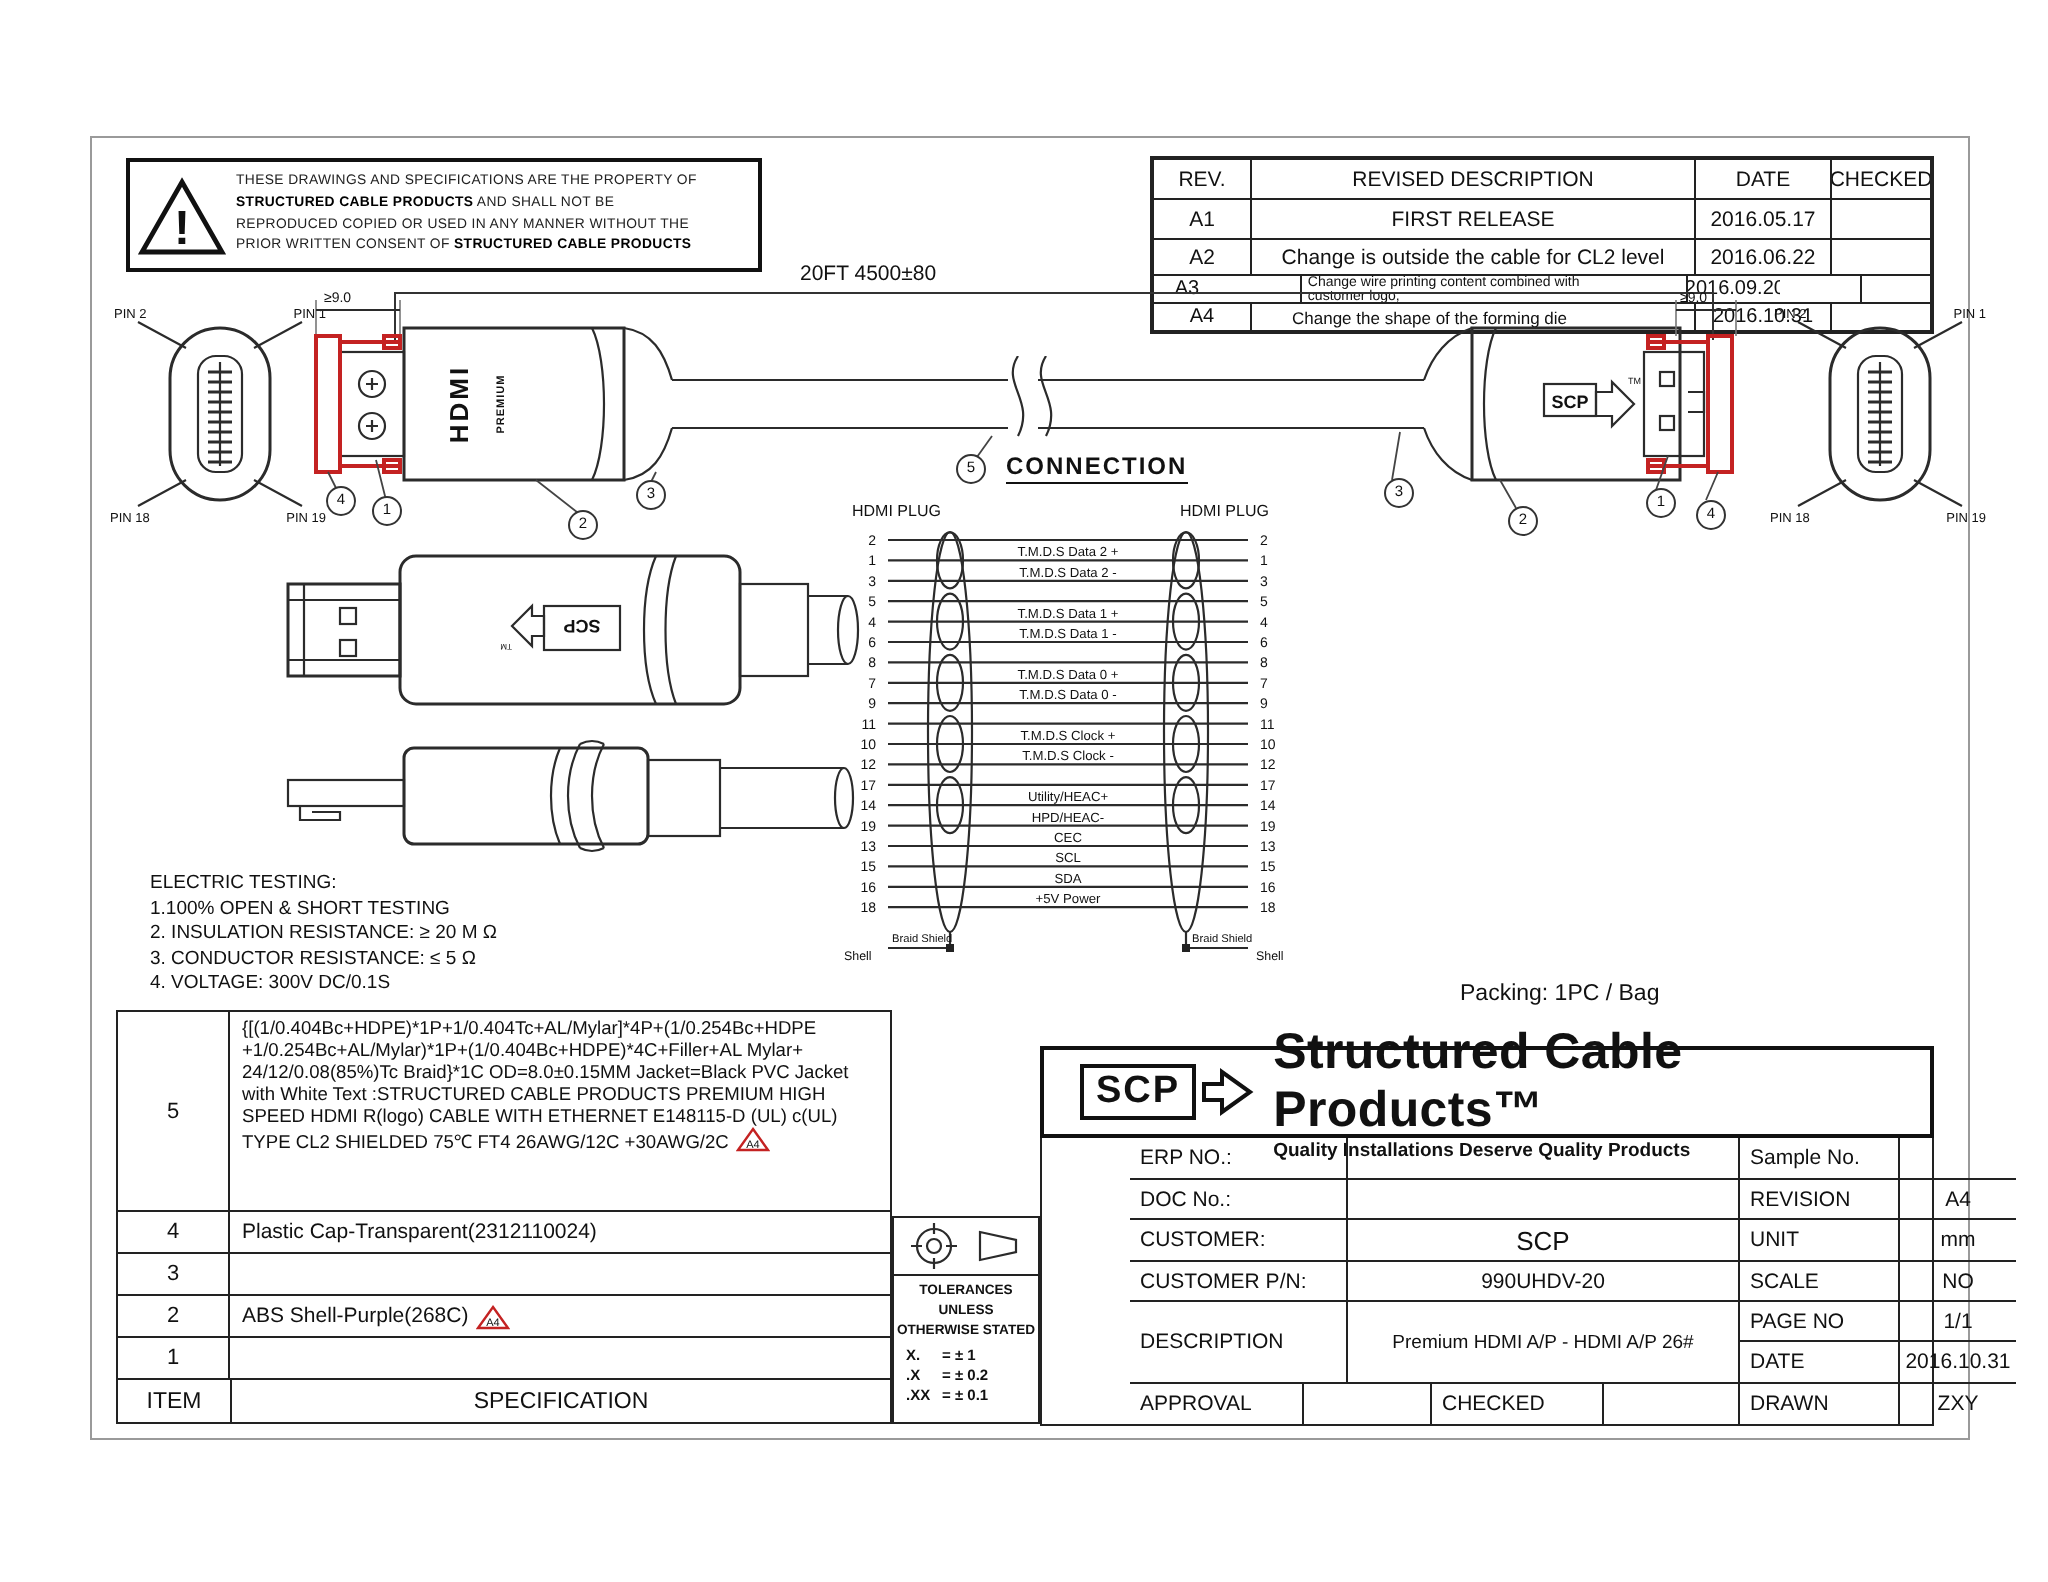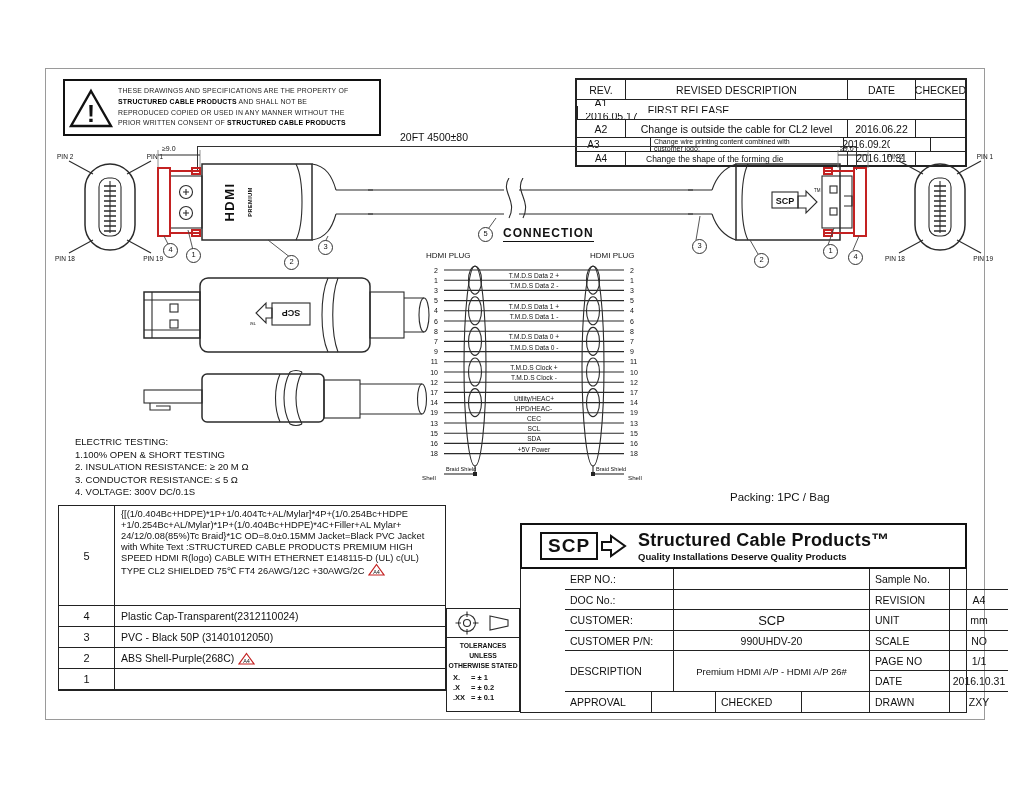--- a/index.html
+++ b/index.html
@@ -21,21 +21,21 @@
 
   
   #revision-table{left:575px;top:78px;width:392px;border:2px solid #222;box-sizing:border-box;}
   .rev-row{display:flex;border-top:1px solid #222;}
   .rev-row.hdr{border-top:none;}
   .rev-cell{border-left:1px solid #222;display:flex;align-items:center;justify-content:center;
             box-sizing:border-box;overflow:hidden;}
   .rev-cell:first-child{border-left:none;}
   .rev-rev{width:48px;}  .rev-description{width:222px;} .rev-date{width:68px;} .rev-checked{width:50px;}
   .rev-row.hdr{height:19px;font-size:10.5px;}
-  .rev-row-0{height:19px;font-size:10.5px;flex-direction:column;}
+  .rev-row-0{height:19px;font-size:10.5px;}
   .rev-row-1{height:17px;font-size:10.5px;}
   .rev-row-2{height:13px;font-size:10px;gap:40px;}
   .rev-row-2 .rev-description{font-size:7px;justify-content:flex-start;padding-left:3px;}
   .rev-row-3{height:13px;font-size:10px;}
   .rev-row-3 .rev-description{font-size:8.5px;justify-content:flex-start;padding-left:20px;}
 
   
   #dim-line{left:197px;top:146px;width:660px;border-top:1.2px solid #333;}
   .dim-ext{width:1px;background:#333;}
   #dim-label{left:400px;top:131px;font-size:10.5px;}
@@ -75,21 +75,21 @@
   #tol-note{font-size:6.8px;font-weight:bold;text-align:center;line-height:1.5;margin-top:3px;}
   .tol-row{display:flex;font-size:7.5px;font-weight:bold;padding:1px 4px 0 6px;}
   .tol-row .tl{width:18px;}
 
   
   #title-block{left:520px;top:523px;width:447px;background:#fff;}
   #tb-header{height:46px;border:2px solid #111;box-sizing:border-box;display:flex;
              align-items:center;padding-left:18px;gap:2px;}
   #scp-logo-box{border:2.5px solid #111;font-size:19px;font-weight:bold;padding:1px 6px;letter-spacing:1px;}
   #tb-names{margin-left:8px;}
-  #company-name{font-size:18px;font-weight:bold;letter-spacing:.2px;}
+  #company-name{font-size:25px;font-weight:bold;letter-spacing:.2px;}
   #tagline{font-size:9.5px;font-weight:bold;}
   #tb-grid{display:grid;grid-template-columns:108px 196px 80px 59px;
            grid-template-rows:20px 20px 21px 20px 20px 21px 21px;
            border:1.5px solid #222;border-top:none;box-sizing:content-box;padding-left:44px;}
   .tb-cell{border-top:1px solid #222;border-left:1px solid #222;display:flex;align-items:center;
            font-size:10.5px;padding:0 5px;box-sizing:border-box;overflow:hidden;}
   .tb-cell.c1{border-left:none;}
   .tb-cell.r1{border-top:none;}
   .tb-cell.cv{justify-content:center;padding:0 2px;}
   .tb-desc-val{font-size:9.5px;}
@@ -392,38 +392,39 @@
           </svg></div>
       </div>
       <div class="spec-row spec-row-1">
         <div class="spec-item">4</div>
         <div class="spec-text">
           <span>Plastic  Cap-Transparent(2312110024)</span>
         </div>
       </div>
       <div class="spec-row spec-row-2">
         <div class="spec-item">3</div>
-        <div class="spec-text">
-          <span>PVC - Black 50P (31401012050)</span>
-        </div>
       </div>
       <div class="spec-row spec-row-3">
         <div class="spec-item">2</div>
         <div class="spec-text">
           <span>ABS Shell-Purple(268C)</span>
           <svg width="17" height="13" class="tri-marker">
             <path d="M8.5 1.5 L16 12 L1 12 Z" fill="none" stroke="#c42222" stroke-width="1.2"></path>
             <text x="8.5" y="11" text-anchor="middle" font-size="5.5" fill="#c42222">A4</text>
           </svg>
         </div>
       </div>
       <div class="spec-row spec-row-4">
         <div class="spec-item">1</div>
       </div>
     </div>
+  <div id="spec-footer">
+    <div style="width:56px;border-right:1px solid #222">ITEM</div>
+    <div style="flex:1">SPECIFICATION</div>
+  </div>
 </div>
 
 <div class="abs" id="tolerance-block">
   <div id="tol-symbols">
     <svg width="24" height="24">
       <circle cx="12" cy="12" r="8.5" class="ln"></circle>
       <circle cx="12" cy="12" r="3.5" class="ln"></circle>
       <path d="M12 0.5 V6 M12 18 V23.5 M0.5 12 H6 M18 12 H23.5" class="ln"></path>
     </svg>
     <svg width="24" height="24">

